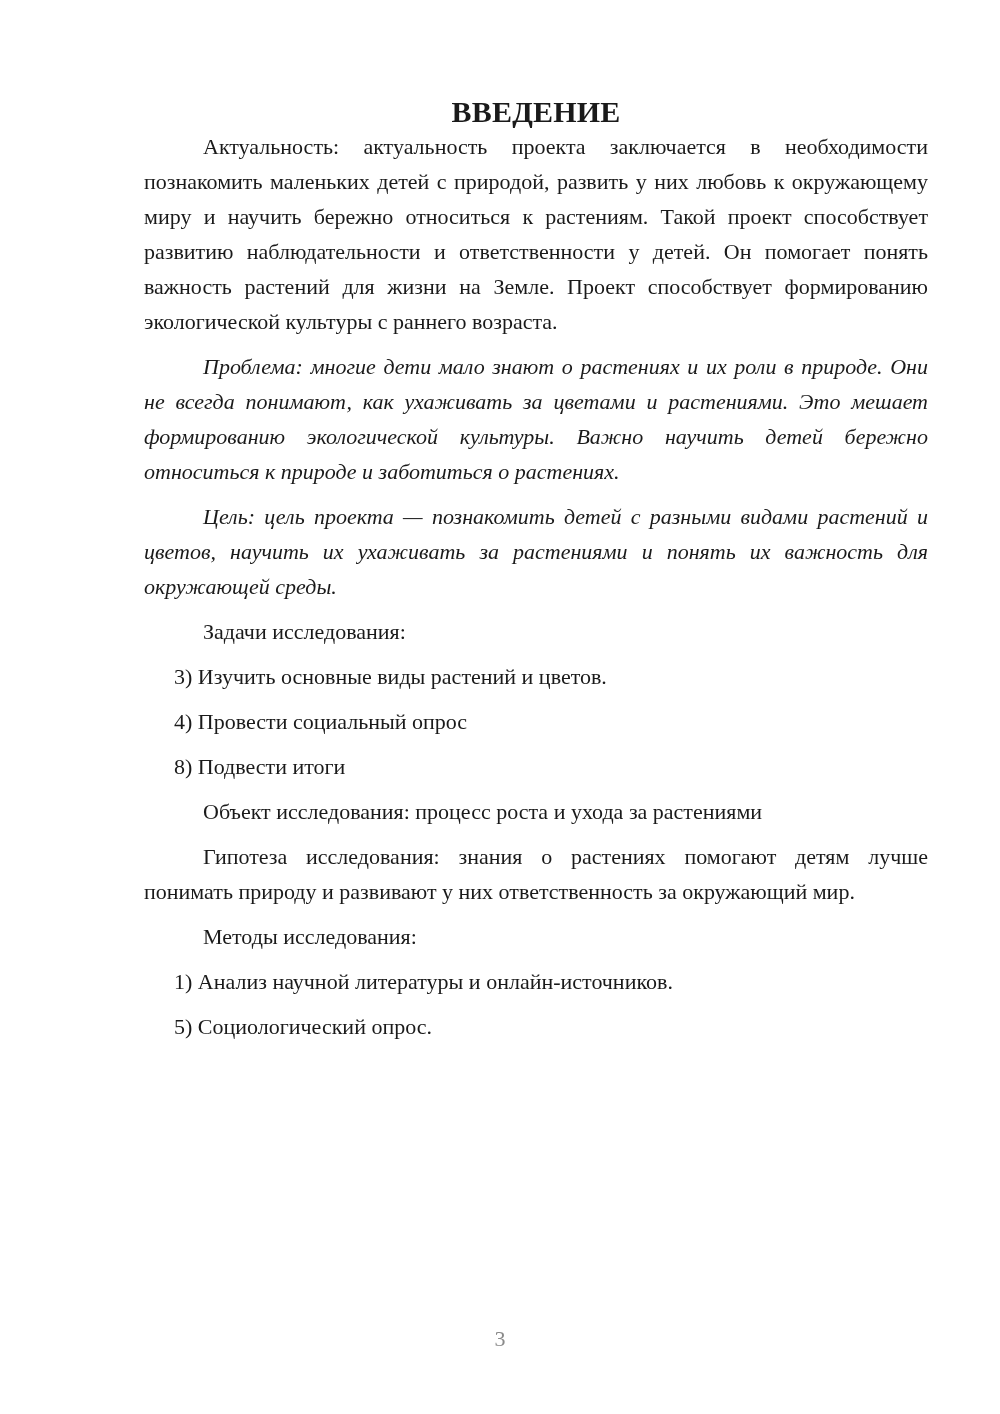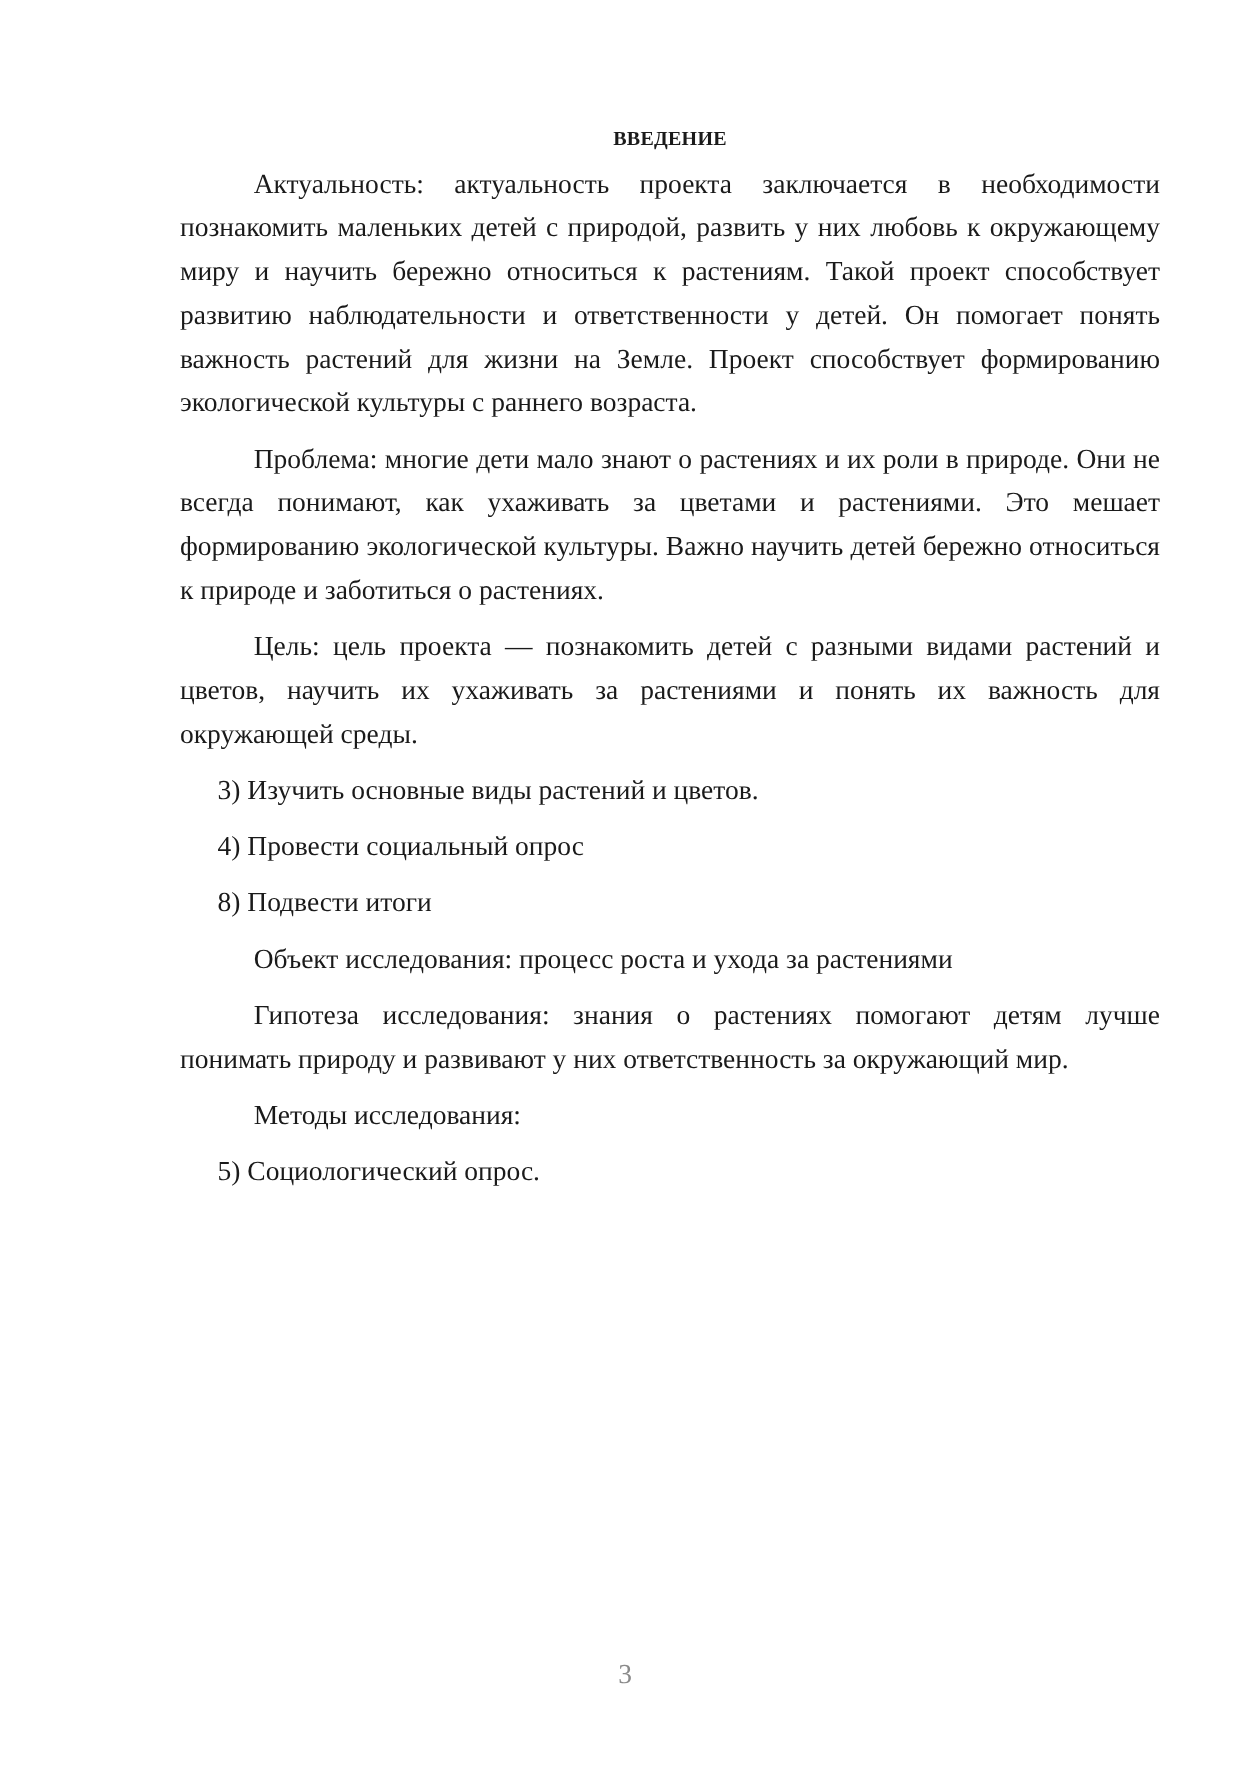--- a/index.html
+++ b/index.html
@@ -19,32 +19,32 @@
       position: absolute;
       left: 144px;
       top: 94px;
       width: 784px;
       font-size: 22px;
       line-height: 35px;
     }
     .title {
       text-align: center;
       font-weight: bold;
-      font-size: 16px;
+      font-size: 30px;
       line-height: 35px;
       margin: 0 0 0 0;
       padding-left: 0;
       letter-spacing: 0.2px;
     }
     .para {
       text-align: justify;
       text-indent: 59px;
       margin: 0;
     }
-    .para + .para { margin-top: 10px; }
+    .para + .para { margin-top: 10px; font-style: italic; }
     .title + .para { margin-top: 0; }
     .label {
       margin: 10px 0 0 0;
       text-indent: 59px;
     }
     .list {
       list-style: none;
       margin: 0;
       padding: 0;
     }
@@ -70,28 +70,30 @@
 </head>
 <body>
 
 <div class="page">
   <div class="title">ВВЕДЕНИЕ</div>
 
   <p class="para">Актуальность: актуальность проекта заключается в необходимости познакомить маленьких детей с природой, развить у них любовь к окружающему миру и научить бережно относиться к растениям. Такой проект способствует развитию наблюдательности и ответственности у детей. Он помогает понять важность растений для жизни на Земле. Проект способствует формированию экологической культуры с раннего возраста.</p>
   <p class="para">Проблема: многие дети мало знают о растениях и их роли в природе. Они не всегда понимают, как ухаживать за цветами и растениями. Это мешает формированию экологической культуры. Важно научить детей бережно относиться к природе и заботиться о растениях.</p>
   <p class="para">Цель: цель проекта — познакомить детей с разными видами растений и цветов, научить их ухаживать за растениями и понять их важность для окружающей среды.</p>
 
+  <p class="label">Задачи исследования:</p>
   <ul class="list">
     <li>3) Изучить основные виды растений и цветов.</li>
     <li>4) Провести социальный опрос</li>
     <li>8) Подвести итоги</li>
   </ul>
 
   <p class="single">Объект исследования: процесс роста и ухода за растениями</p>
   <p class="para" style="margin-top:10px">Гипотеза исследования: знания о растениях помогают детям лучше понимать природу и развивают у них ответственность за окружающий мир.</p>
 
   <p class="label">Методы исследования:</p>
   <ul class="list">
+    <li>1) Анализ научной литературы и онлайн-источников.</li>
     <li>5) Социологический опрос.</li>
   </ul>
 </div>
 
 <div class="page-number">3</div>
 
 </body></html>

